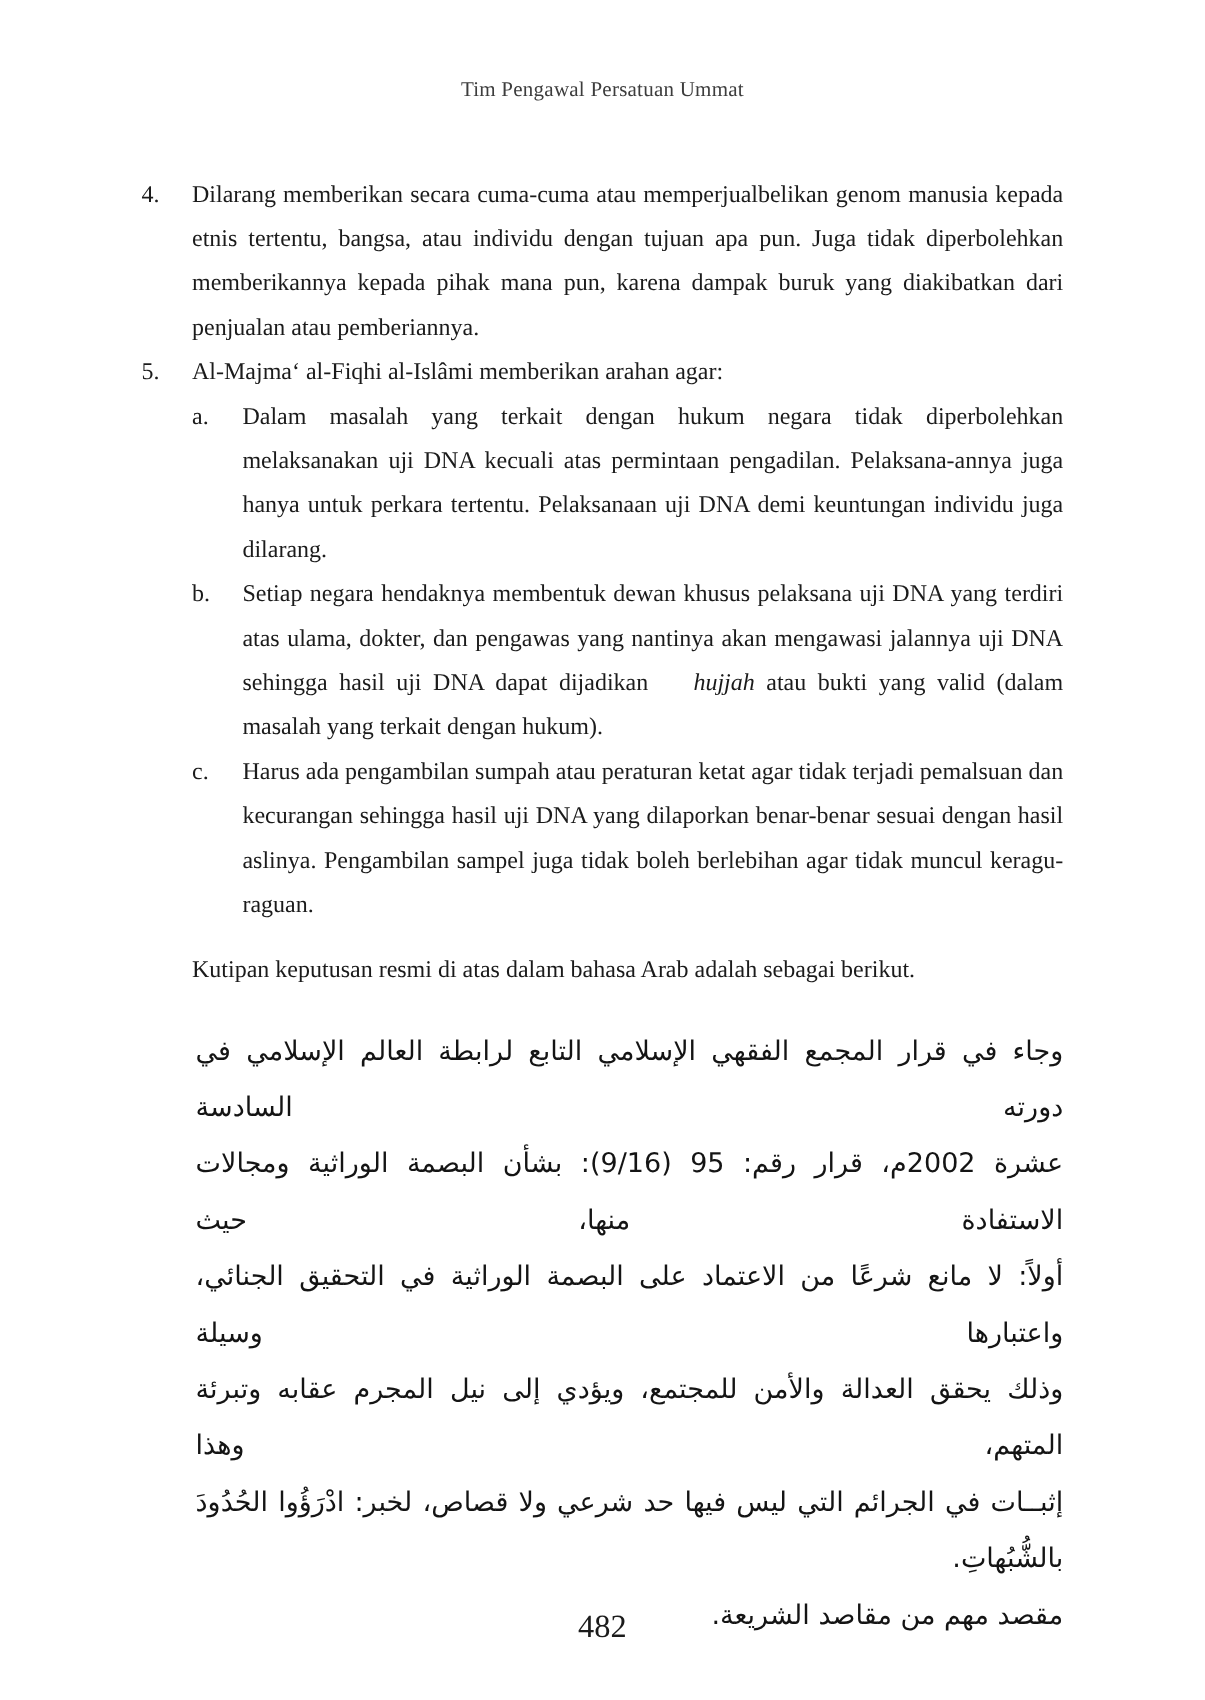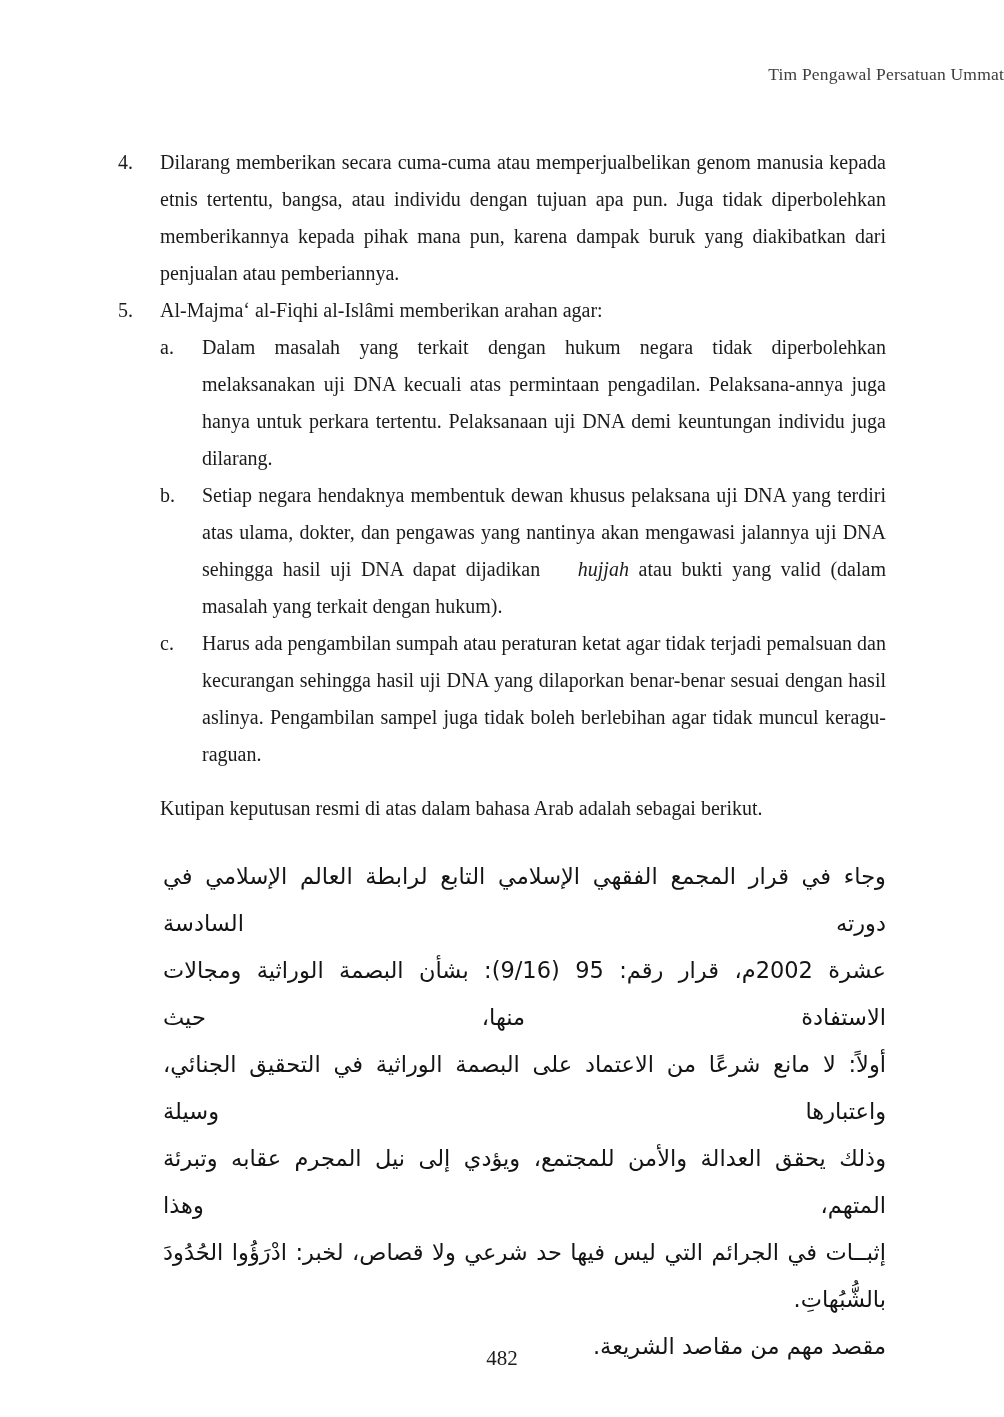--- a/index.html
+++ b/index.html
@@ -15,21 +15,21 @@
   .page {
     position: absolute;
     inset: 0;
     background: #ffffff;
   }
   .running-head {
     position: absolute;
     top: 64px;
     left: 0;
     width: 100%;
-    text-align: right;
+    text-align: center;
     font-size: 17.5px;
     color: #3d3d3d;
     letter-spacing: 0.2px;
   }
   .content {
     position: absolute;
     top: 144px;
     left: 118px;
     right: 118px;
     font-size: 20px;
@@ -78,21 +78,21 @@
   .ar-line-end {
     text-align: right;
     text-align-last: right;
   }
   .page-number {
     position: absolute;
     bottom: 46px;
     left: 0;
     width: 100%;
     text-align: center;
-    font-size: 21px;
+    font-size: 27px;
     color: #1b1b1b;
   }
 </style>
 </head>
 <body>
 
 <div class="page">
 
   <div class="running-head">Tim Pengawal Persatuan Ummat</div>
 

